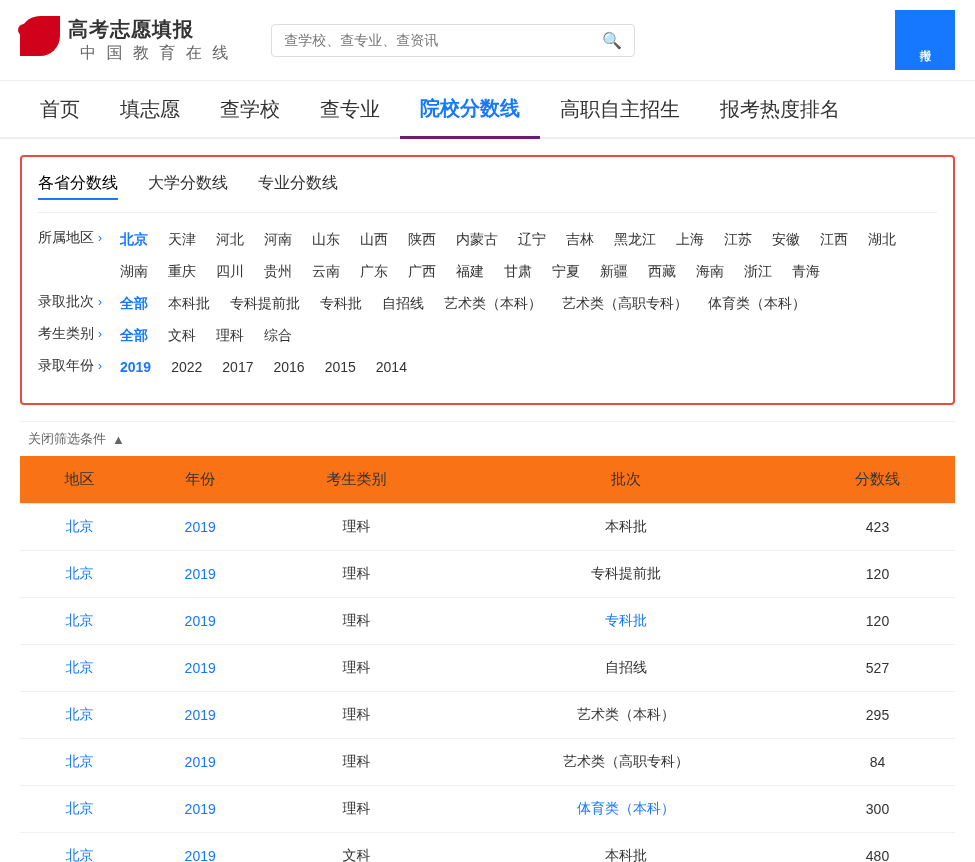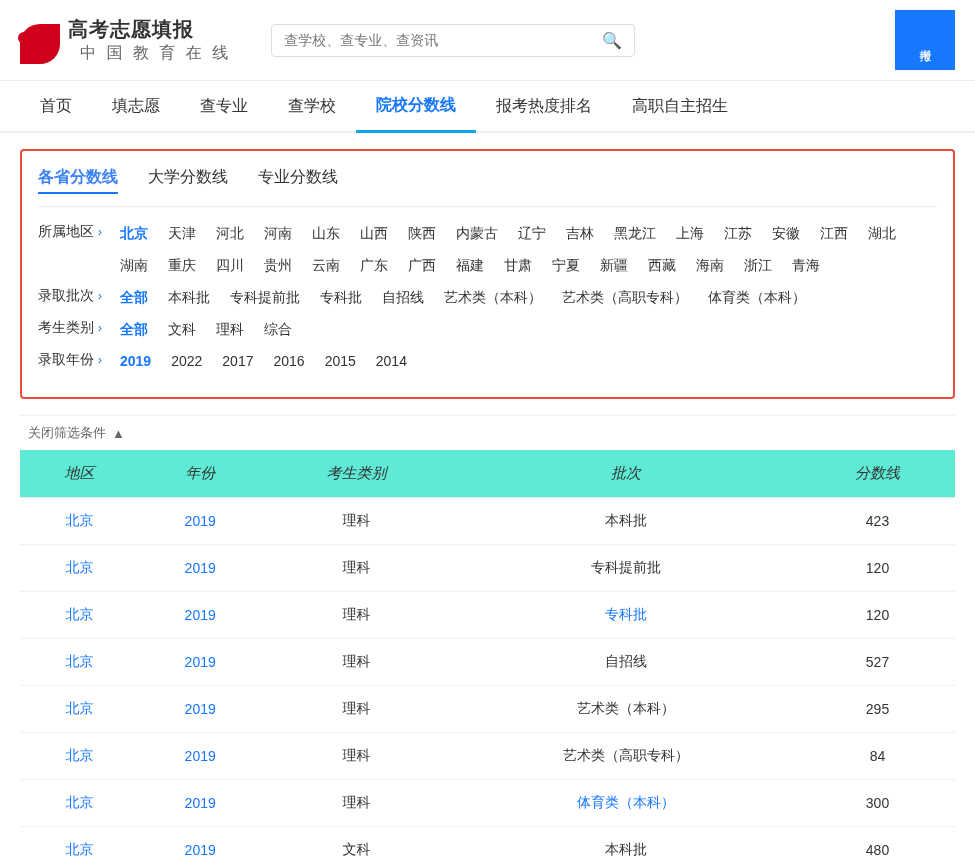--- a/index.html
+++ b/index.html
@@ -1,54 +1,54 @@
 <!DOCTYPE html>
 <html><head>
   <meta charset="utf-8">
   <style>
     * { box-sizing: border-box; margin: 0; padding: 0; }
     body { font-family: "Microsoft YaHei", "SimHei", Arial, sans-serif; font-size: 14px; color: #333; background: #fff; }
     
     
     .header { display: flex; align-items: center; padding: 10px 20px; border-bottom: 1px solid #eee; }
-    .logo { display: flex; align-items: flex-end; margin-right: 40px; }
+    .logo { display: flex; align-items: flex-start; margin-right: 40px; }
     .logo-icon { width: 40px; height: 40px; background: #d0021b; border-radius: 50% 0 50% 0; display: flex; align-items: center; justify-content: center; color: white; font-style: italic; font-weight: bold; font-size: 18px; margin-right: 8px; position: relative; }
     .logo-icon::before { content: ''; position: absolute; left: -2px; top: 8px; width: 12px; height: 12px; background: #d0021b; border-radius: 50%; }
     .logo-text { display: flex; flex-direction: column; }
     .logo-text-main { font-size: 20px; font-weight: bold; color: #333; letter-spacing: 1px; }
     .logo-text-sub { font-size: 16px; color: #666; letter-spacing: 3px; margin-left: 12px; }
     .search-box { display: flex; align-items: center; border: 1px solid #ddd; border-radius: 4px; padding: 6px 12px; width: 364px; }
     .search-box input { border: none; outline: none; flex: 1; font-size: 14px; color: #999; }
     .search-icon { color: #999; font-size: 16px; }
     .header-right { margin-left: auto; }
 
     
     .nav { display: flex; align-items: center; padding: 0 20px; border-bottom: 2px solid #eee; }
-    .nav-item { padding: 14px 20px; font-size: 16px; color: #333; cursor: pointer; text-decoration: none; white-space: nowrap; }
-    .nav-item.active { color: #1677ff; border-bottom: 3px solid #0ea5e9; margin-bottom: -2px; font-weight: bold; }
+    .nav-item { padding: 14px 20px; font-size: 20px; color: #333; cursor: pointer; text-decoration: none; white-space: nowrap; }
+    .nav-item.active { color: #1677ff; border-bottom: 3px solid #701a75; margin-bottom: -2px; font-weight: bold; }
 
     
     .filter-section { margin: 16px 20px; border: 2px solid #e74c3c; border-radius: 4px; padding: 16px; }
     .filter-tabs { display: flex; gap: 30px; margin-bottom: 16px; border-bottom: 1px solid #eee; padding-bottom: 12px; }
     .filter-tab { font-size: 16px; color: #333; cursor: pointer; padding-bottom: 4px; }
-    .filter-tab.active { color: #3b82f6; border-bottom: 2px solid #1677ff; font-weight: bold; }
+    .filter-tab.active { color: #000000; border-bottom: 2px solid #1677ff; }
     .filter-row { display: flex; align-items: flex-start; margin-bottom: 10px; flex-wrap: wrap; gap: 4px; }
     .filter-label { color: #333; min-width: 70px; white-space: nowrap; margin-right: 0; display: flex; align-items: center; gap: 4px; }
     .filter-label .arrow { color: #1677ff; font-size: 12px; }
     .filter-item { color: #333; cursor: pointer; padding: 2px 8px; white-space: nowrap; }
     .filter-item.active { color: #1677ff; font-weight: bold; }
 
     
     .close-filter { display: flex; justify-content: flex-start; align-items: center; padding: 8px; cursor: pointer; color: #666; font-size: 13px; border-top: 1px solid #f0f0f0; margin: 0 20px; }
     .close-filter span { margin-right: 6px; }
 
     
     .table-section { margin: 0 20px; }
     table { width: 100%; border-collapse: collapse; }
-    thead tr { background: #5eead4; font-style: italic; }
+    thead tr { background: #f97316; }
     th { padding: 14px 10px; text-align: center; font-weight: normal; color: #333; font-size: 15px; border-bottom: 1px solid #e8e8e8; }
     td { padding: 14px 10px; text-align: center; border-bottom: 1px solid #f0f0f0; font-size: 14px; color: #333; }
     .td-blue { color: #1677ff; }
   </style>
 </head>
 <body>
 
 <div class="header">
   <div class="logo">
     <div class="logo-icon">
@@ -71,25 +71,25 @@
   <div class="header-right">
     <div style="width:60px; height:60px; background:#1677ff; display:flex; align-items:center; justify-content:center; margin-left:20px;">
       <span style="color:white; font-size:12px; writing-mode:vertical-rl;">报考</span>
     </div>
   </div>
 </div>
 
 <nav class="nav">
   <a class="nav-item">首页</a>
   <a class="nav-item">填志愿</a>
+  <a class="nav-item">查学校</a>
   <a class="nav-item">查专业</a>
-  <a class="nav-item">查学校</a>
   <a class="nav-item active">院校分数线</a>
+  <a class="nav-item">高职自主招生</a>
   <a class="nav-item">报考热度排名</a>
-  <a class="nav-item">高职自主招生</a>
 </nav>
 
 <div class="filter-section">
 
   <div class="filter-tabs">
     <span class="filter-tab active">各省分数线</span>
     <span class="filter-tab">大学分数线</span>
     <span class="filter-tab">专业分数线</span>
   </div>
 

